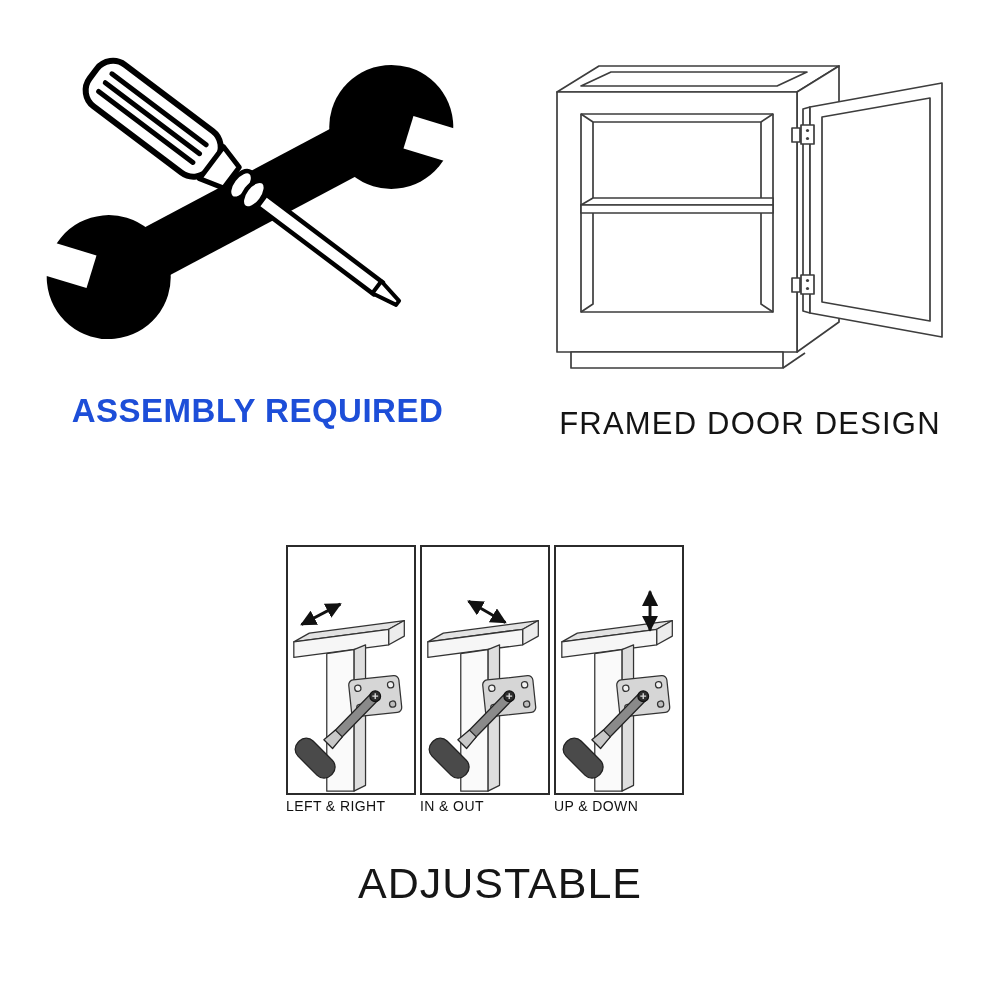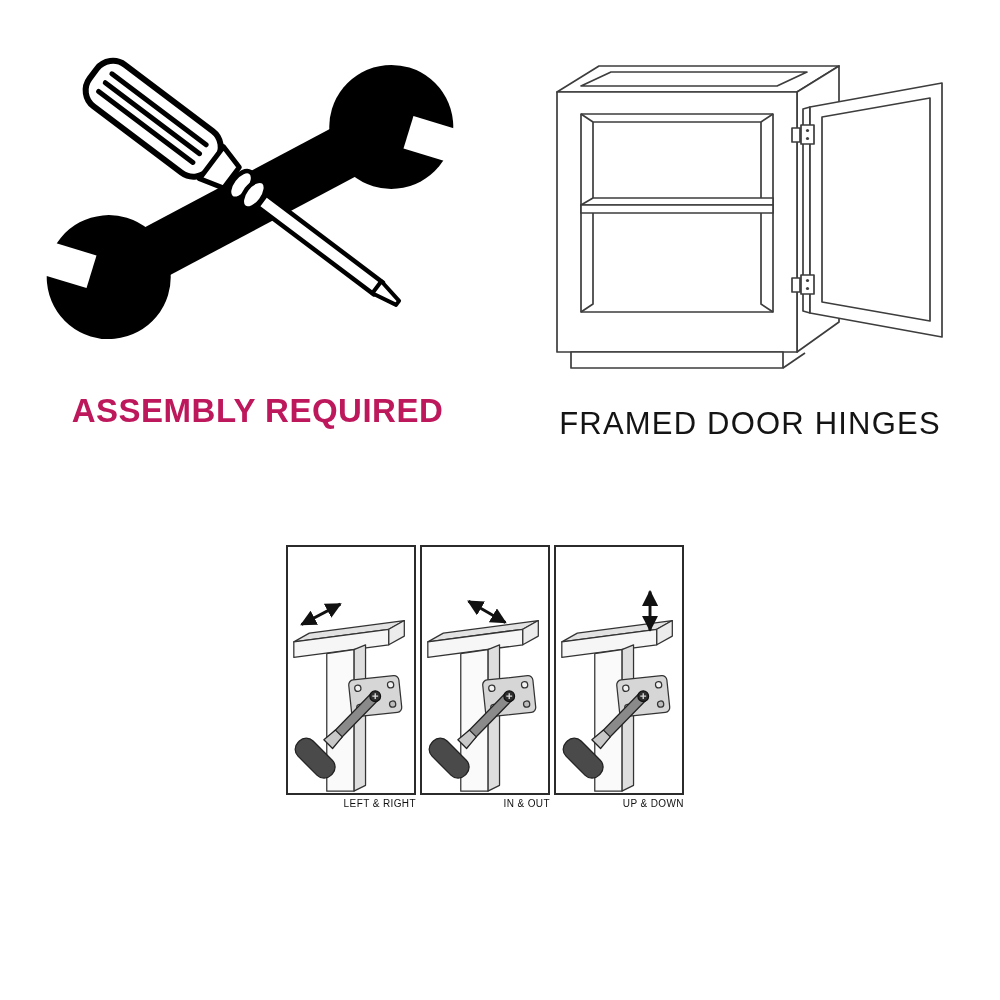--- a/index.html
+++ b/index.html
@@ -4,36 +4,36 @@
 <style>
   html,body{margin:0;padding:0;background:#fff;}
   .canvas{
     position:relative;width:1000px;height:1000px;background:#fff;overflow:hidden;
     font-family:"Liberation Sans",sans-serif;color:#111;
   }
   .abs{position:absolute;}
   .assembly-icon{left:40px;top:48px;width:430px;height:330px;}
   .assembly-caption{
     left:30px;top:392px;width:455px;text-align:center;
-    font-size:33px;font-weight:800;letter-spacing:.5px;color:#be185d;white-space:nowrap;
+    font-size:33px;font-weight:800;letter-spacing:.5px;color:#1d4ed8;white-space:nowrap;
   }
   .cabinet-illo{left:545px;top:50px;width:410px;height:330px;}
   .framed-caption{
     left:525px;top:406px;width:450px;text-align:center;
     font-size:31px;font-weight:400;letter-spacing:1.2px;color:#141414;white-space:nowrap;
   }
   .panels{left:286px;top:545px;display:flex;gap:4px;}
   .panel{
     width:130px;height:250px;border:2px solid #2b2b2b;background:#fff;
     box-sizing:border-box;overflow:hidden;
   }
   .panel svg{display:block;width:100%;height:100%;}
   .panel-labels{left:286px;top:798px;width:398px;display:flex;gap:4px;}
   .panel-label{
-    width:130px;text-align:right;font-size:10px;font-weight:500;
+    width:130px;text-align:left;font-size:14px;font-weight:500;
     letter-spacing:.4px;color:#111;white-space:nowrap;
   }
   .hinges-title{
     left:0;top:858px;width:1000px;text-align:center;
     font-size:43px;font-weight:400;letter-spacing:1px;color:#161616;line-height:1.2;
   }
 </style>
 </head>
 <body>
 
@@ -124,21 +124,21 @@
       <rect x="256" y="75" width="13" height="19"></rect>
       <circle cx="262.5" cy="80.5" r="1.6" fill="#3d3d3d" stroke="none"></circle>
       <circle cx="262.5" cy="88.5" r="1.6" fill="#3d3d3d" stroke="none"></circle>
       <rect x="247" y="228" width="8" height="14"></rect>
       <rect x="256" y="225" width="13" height="19"></rect>
       <circle cx="262.5" cy="230.5" r="1.6" fill="#3d3d3d" stroke="none"></circle>
       <circle cx="262.5" cy="238.5" r="1.6" fill="#3d3d3d" stroke="none"></circle>
     </g>
   </svg>
 
-  <div class="abs framed-caption">FRAMED DOOR HINGES</div>
+  <div class="abs framed-caption">FRAMED DOOR DESIGN</div>
 
   <div class="abs panels">
     <div class="panel">
       <svg viewBox="0 0 130 250">
         <use href="#hinge-scene"></use>
         <line x1="14" y1="78" x2="54" y2="57" stroke="#111" stroke-width="3" marker-start="url(#ah)" marker-end="url(#ah)"></line>
       </svg>
     </div>
     <div class="panel">
       <svg viewBox="0 0 130 250">
@@ -154,15 +154,16 @@
     </div>
   </div>
 
   <div class="abs panel-labels">
     <div class="panel-label">LEFT &amp; RIGHT</div>
     <div class="panel-label">IN &amp; OUT</div>
     <div class="panel-label">UP &amp; DOWN</div>
   </div>
 
   <div class="abs hinges-title">
+    <div>ADJUSTABLE</div>
   </div>
 
 </div>
 
 </body></html>

